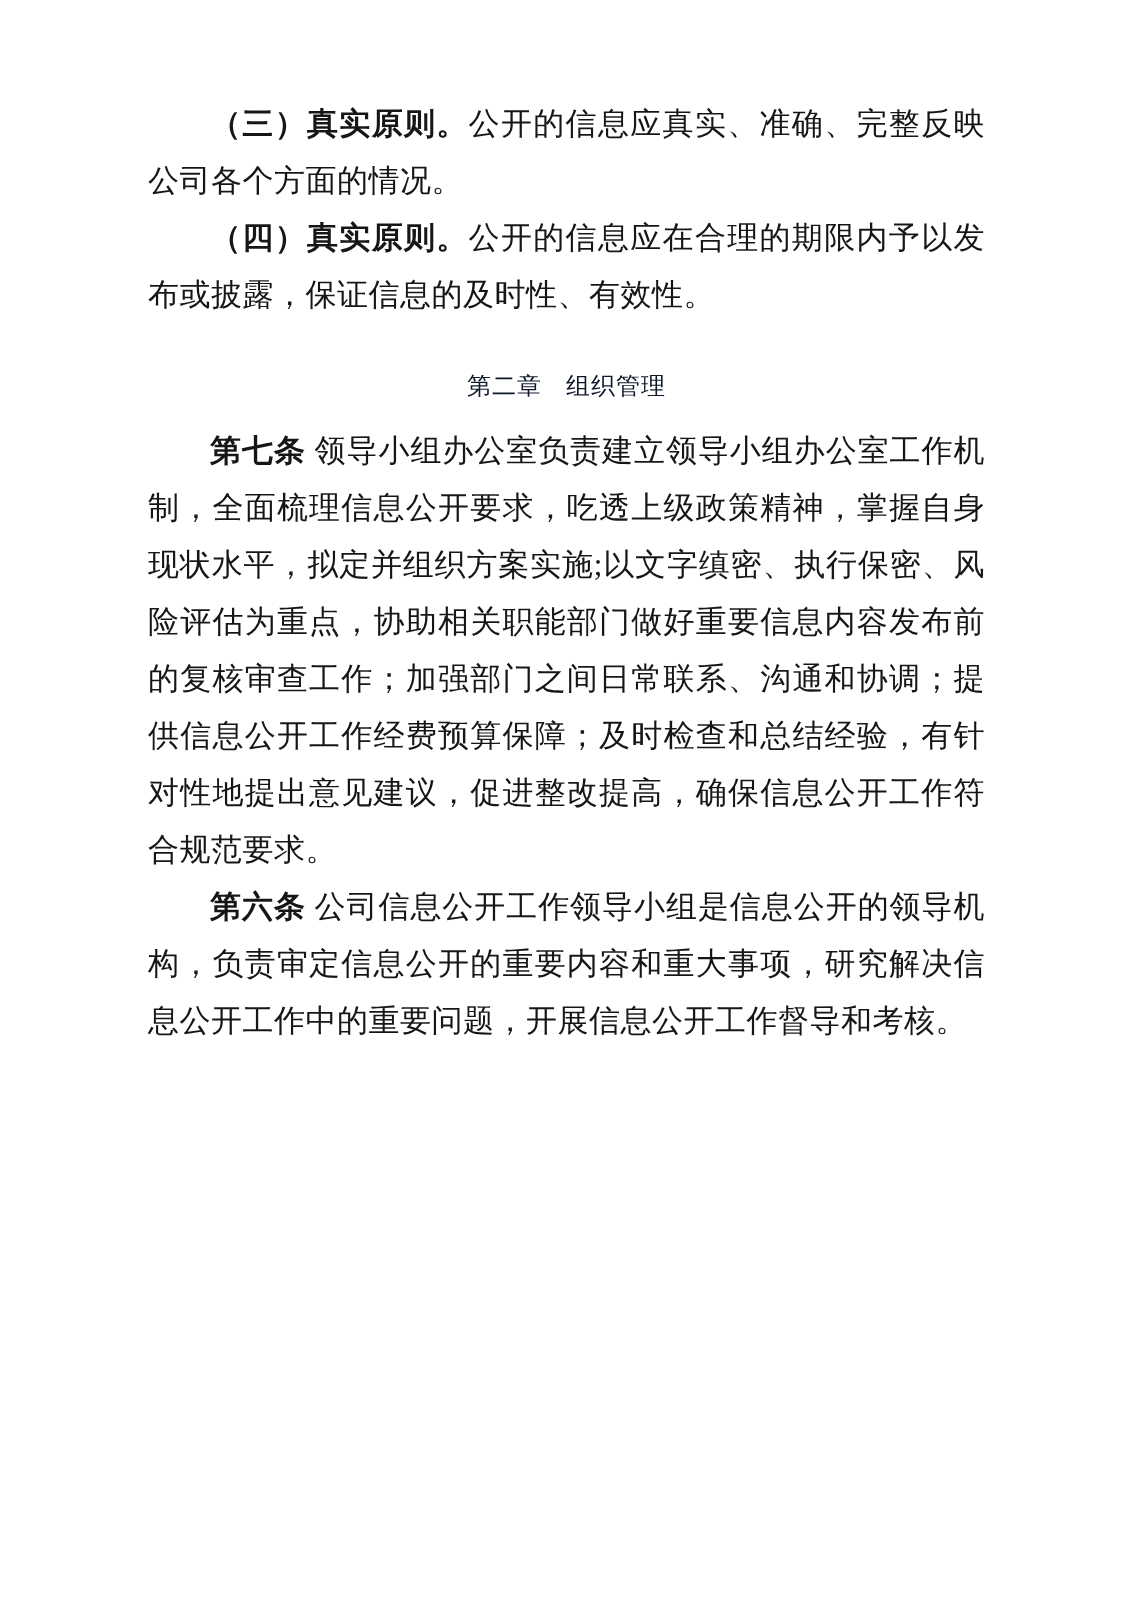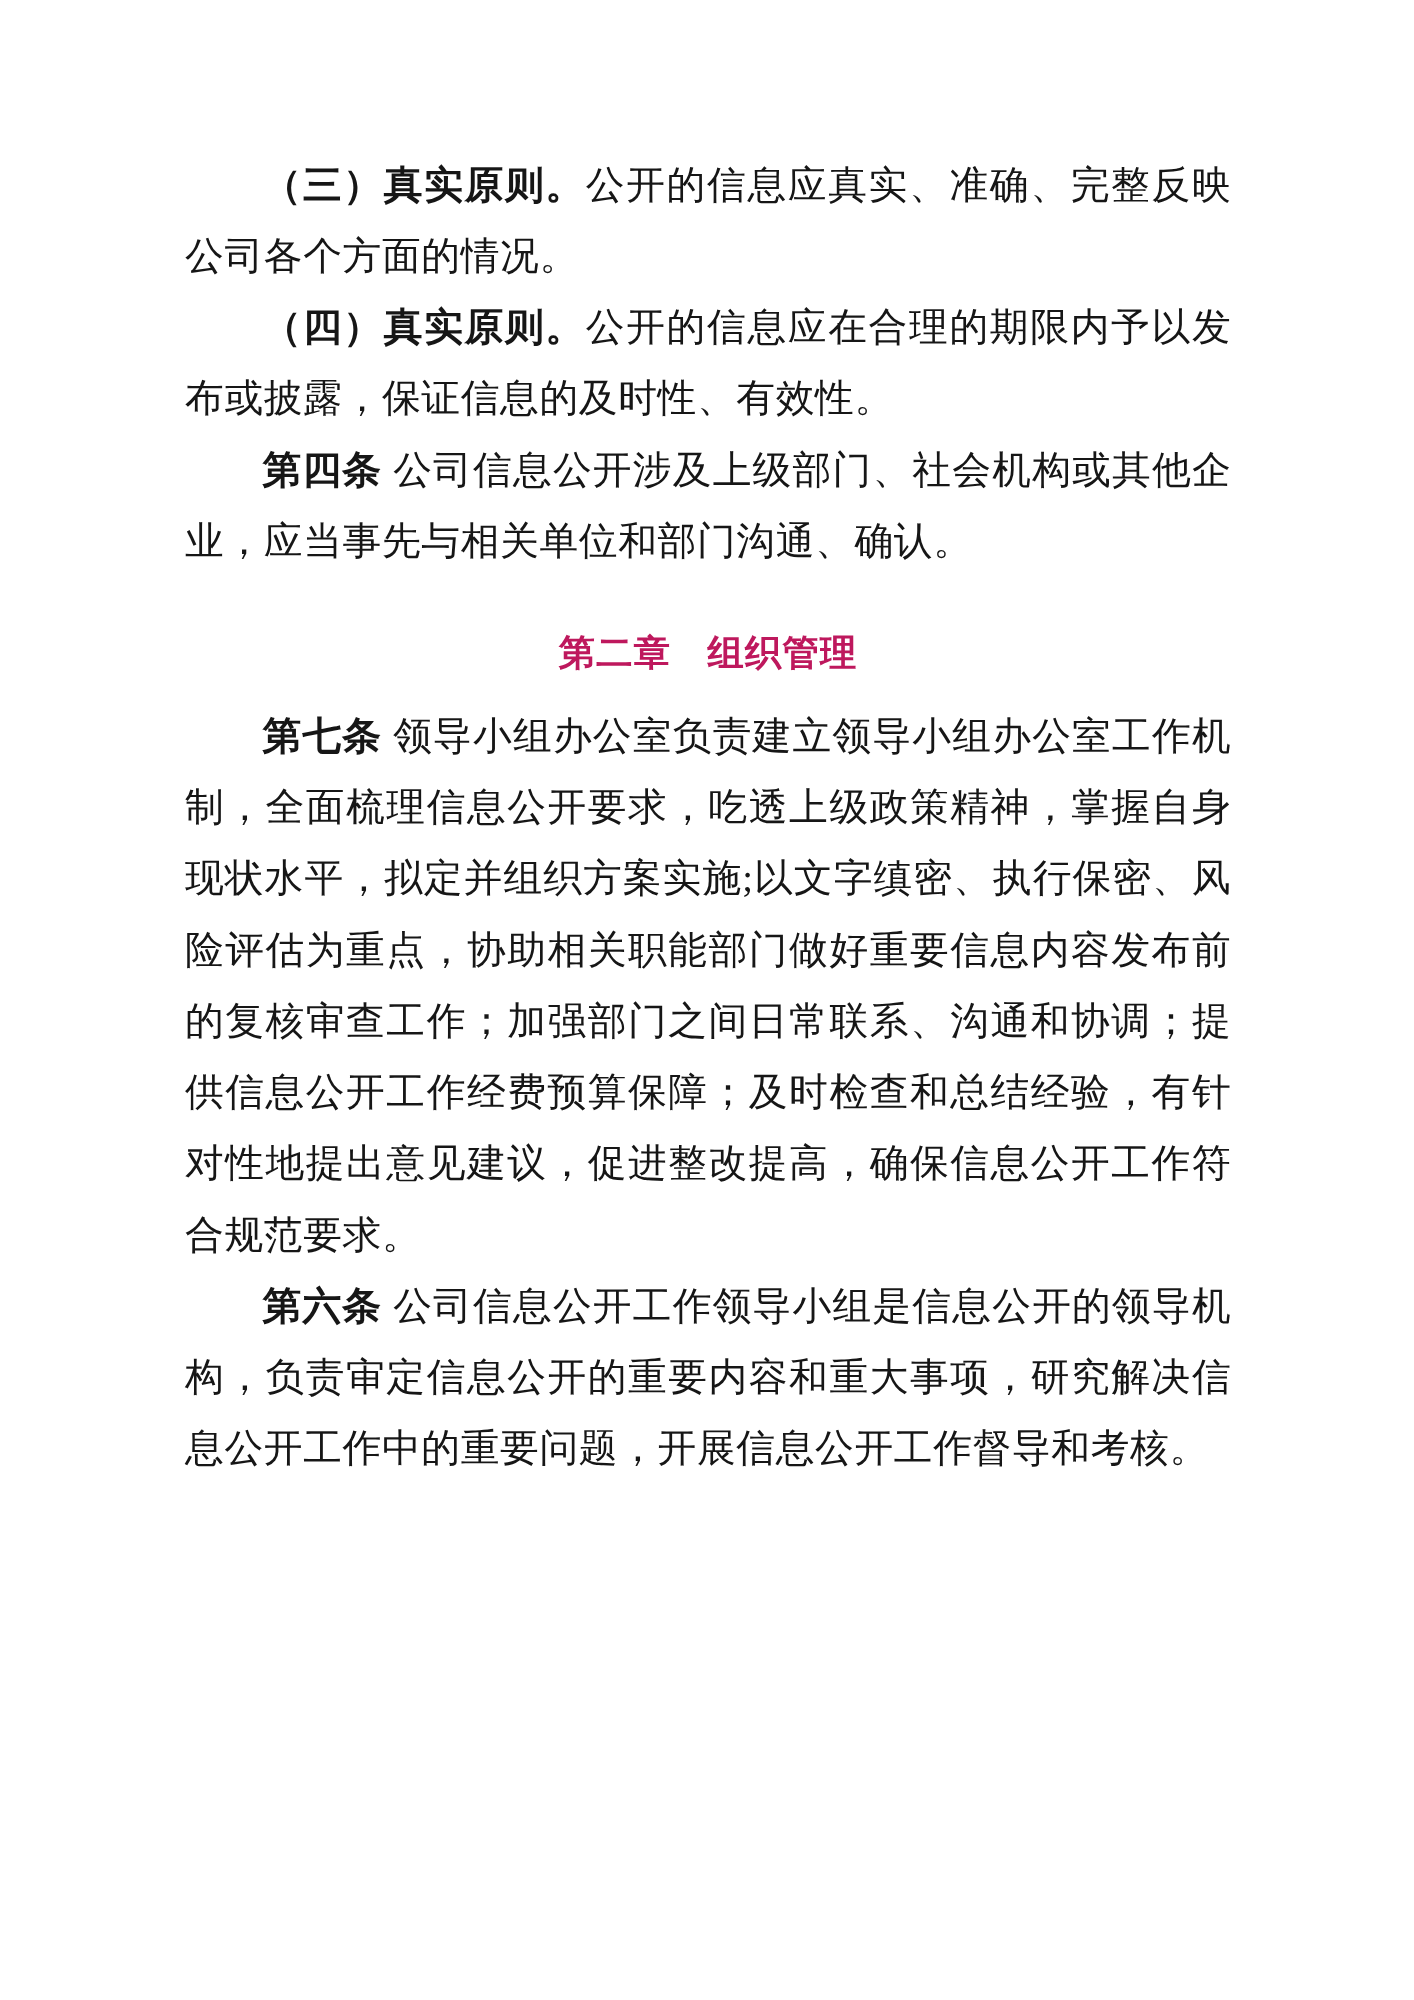--- a/index.html
+++ b/index.html
@@ -7,21 +7,21 @@
     padding: 0;
     background: #ffffff;
   }
   .page {
     position: relative;
     width: 1131px;
     height: 1424px;
     margin: 0 auto;
     background: #ffffff;
     box-sizing: border-box;
-    padding: 119px 146px 0 148px;
+    padding: 95px 146px 0 148px;
     overflow: hidden;
   }
   .doc-body {
     color: #161616;
     font-family: "Liberation Serif", "DejaVu Serif", serif;
   }
   p.para {
     margin: 0;
     font-size: 31px;
     line-height: 57px;
@@ -31,43 +31,42 @@
     text-align-last: left;
     letter-spacing: 0.5px;
   }
   .lead {
     font-weight: bold;
   }
   h2.chapter {
     margin: 34px 0 8px 0;
     padding: 0;
     font-family: "Liberation Sans", "DejaVu Sans", sans-serif;
-    font-size: 29px;
+    font-size: 24px;
     line-height: 57px;
-    font-weight: bold;
-    color: #be185d;
+    font-weight: normal;
+    color: #0f172a;
     text-align: center;
     text-indent: 0;
     letter-spacing: 1px;
   }
   .chapter-title {
     margin-left: 1em;
   }
 </style>
 </head>
 <body>
 
 <div class="page">
   <div class="doc-body">
 
     <p class="para"><span class="lead">（三）真实原则。</span><span>公开的信息应真实、准确、完整反映公司各个方面的情况。</span></p>
 
     <p class="para"><span class="lead">（四）真实原则。</span><span>公开的信息应在合理的期限内予以发布或披露，保证信息的及时性、有效性。</span></p>
 
-    <p class="para"><span class="lead">第四条</span><span> 公司信息公开涉及上级部门、社会机构或其他企业，应当事先与相关单位和部门沟通、确认。</span></p>
 
     <h2 class="chapter"><span class="chapter-number">第二章</span><span class="chapter-title">组织管理</span></h2>
 
 
     <p class="para"><span class="lead">第七条</span><span> 领导小组办公室负责建立领导小组办公室工作机制，全面梳理信息公开要求，吃透上级政策精神，掌握自身现状水平，拟定并组织方案实施;以文字缜密、执行保密、风险评估为重点，协助相关职能部门做好重要信息内容发布前的复核审查工作；加强部门之间日常联系、沟通和协调；提供信息公开工作经费预算保障；及时检查和总结经验，有针对性地提出意见建议，促进整改提高，确保信息公开工作符合规范要求。</span></p>
 
     <p class="para"><span class="lead">第六条</span><span> 公司信息公开工作领导小组是信息公开的领导机构，负责审定信息公开的重要内容和重大事项，研究解决信息公开工作中的重要问题，开展信息公开工作督导和考核。</span></p>
 
   </div>
 </div>

